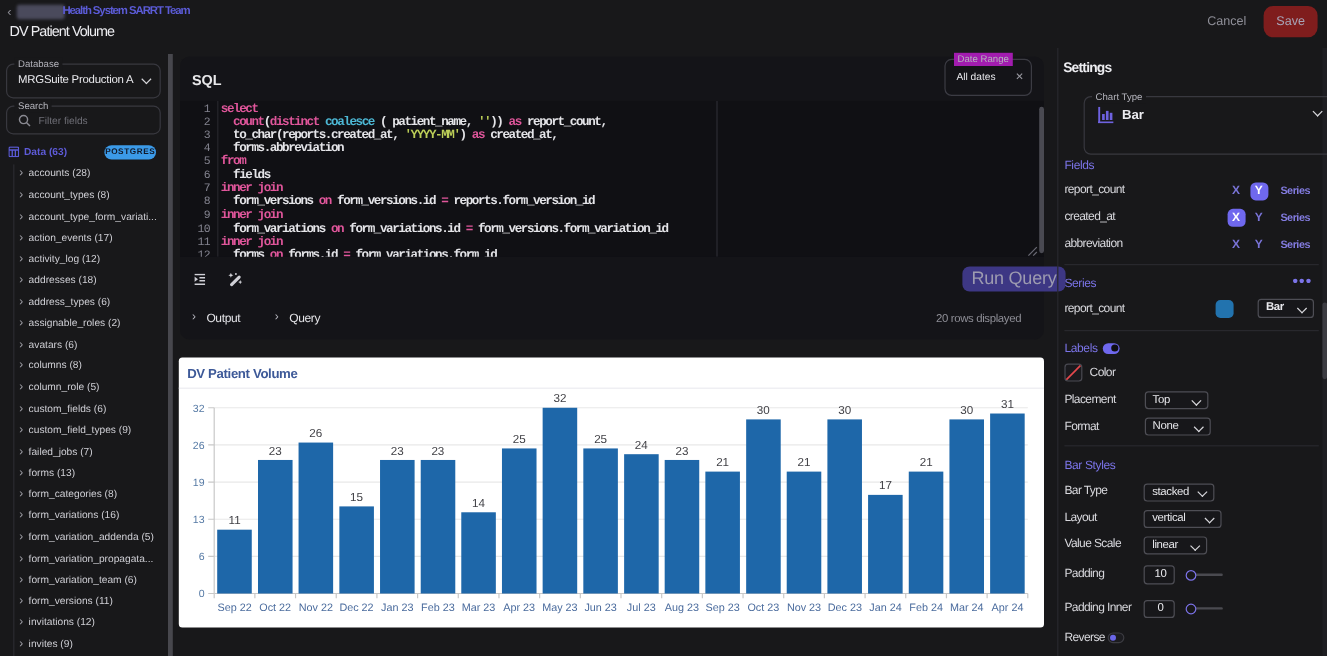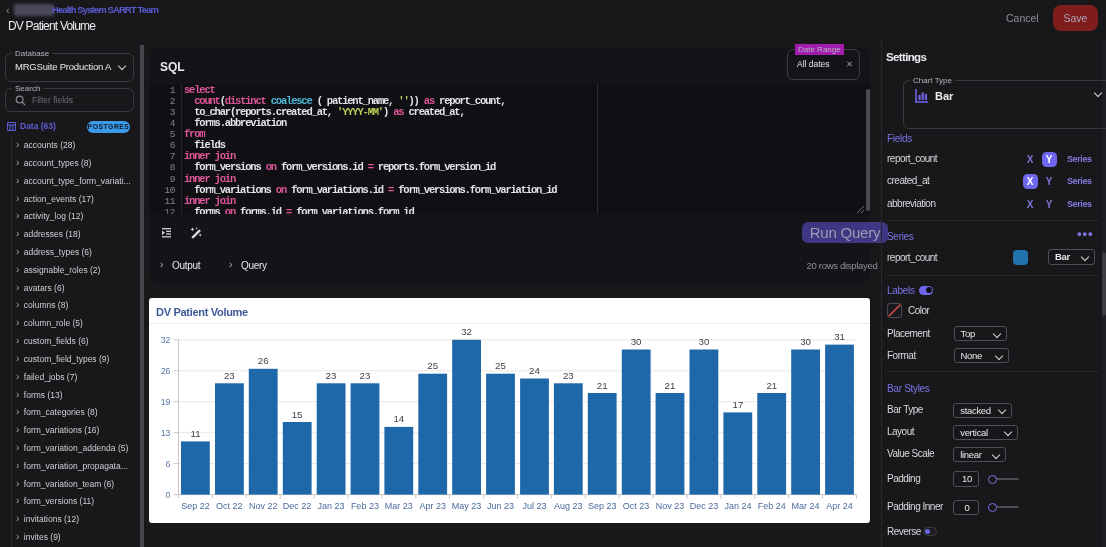--- a/index.html
+++ b/index.html
@@ -130,21 +130,21 @@
   <path d="M2.4 0.2 L3 1.7 L4.5 2.3 L3 2.9 L2.4 4.4 L1.8 2.9 L0.3 2.3 L1.8 1.7 Z" fill="#d0d0d6"></path>
   <path d="M10.2 6.4 L10.7 7.6 L11.9 8.1 L10.7 8.6 L10.2 9.8 L9.7 8.6 L8.5 8.1 L9.7 7.6 Z" fill="#d0d0d6"></path>
   <circle cx="6.6" cy="1.3" r="0.8" fill="#d0d0d6"></circle>
 </svg>
 <div class="abs" style="left:802px;top:222px;width:86px;height:21px;background:#3d3784;border-radius:6px;color:#9d9bb0;font-size:15px;letter-spacing:-0.2px;text-align:center;line-height:21px;">Run Query</div>
 
 <div class="abs" style="left:160px;top:259px;font-size:10px;color:#b8b8c0;">›</div>
 <div class="abs" style="left:172px;top:259.5px;font-size:10px;letter-spacing:-0.3px;color:#e4e4e8;text-align:center;">Output</div>
 <div class="abs" style="left:229px;top:259px;font-size:10px;color:#b8b8c0;">›</div>
 <div class="abs" style="left:241px;top:259.5px;font-size:10px;letter-spacing:-0.3px;color:#e4e4e8;">Query</div>
-<div class="abs" style="left:800px;top:260px;width:84px;text-align:center;font-size:9.5px;letter-spacing:-0.3px;color:#8e8e96;">20 rows displayed</div>
+<div class="abs" style="left:780px;top:260px;width:84px;text-align:left;font-size:9.5px;letter-spacing:-0.3px;color:#8e8e96;">20 rows displayed</div>
 
 <div class="abs" style="left:149px;top:298px;width:721px;height:224.6px;background:#ffffff;border-radius:3px;"></div>
 <div class="abs" style="left:156px;top:306px;font-size:11px;letter-spacing:-0.3px;font-weight:700;color:#3d5998;">DV Patient Volume</div>
 <div class="abs" style="left:149px;top:322.6px;width:721px;height:1px;background:#ececf0;"></div>
 <svg width="722" height="200" viewBox="0 0 722 200" style="position:absolute;left:149px;top:323px;">
 <line x1="29.5" y1="140.6" x2="707.5" y2="140.6" stroke="#e8e8e8" stroke-width="1"></line>
 <line x1="29.5" y1="109.7" x2="707.5" y2="109.7" stroke="#e8e8e8" stroke-width="1"></line>
 <line x1="29.5" y1="78.7" x2="707.5" y2="78.7" stroke="#e8e8e8" stroke-width="1"></line>
 <line x1="29.5" y1="47.8" x2="707.5" y2="47.8" stroke="#e8e8e8" stroke-width="1"></line>
 <line x1="29.5" y1="16.8" x2="707.5" y2="16.8" stroke="#e8e8e8" stroke-width="1"></line>

